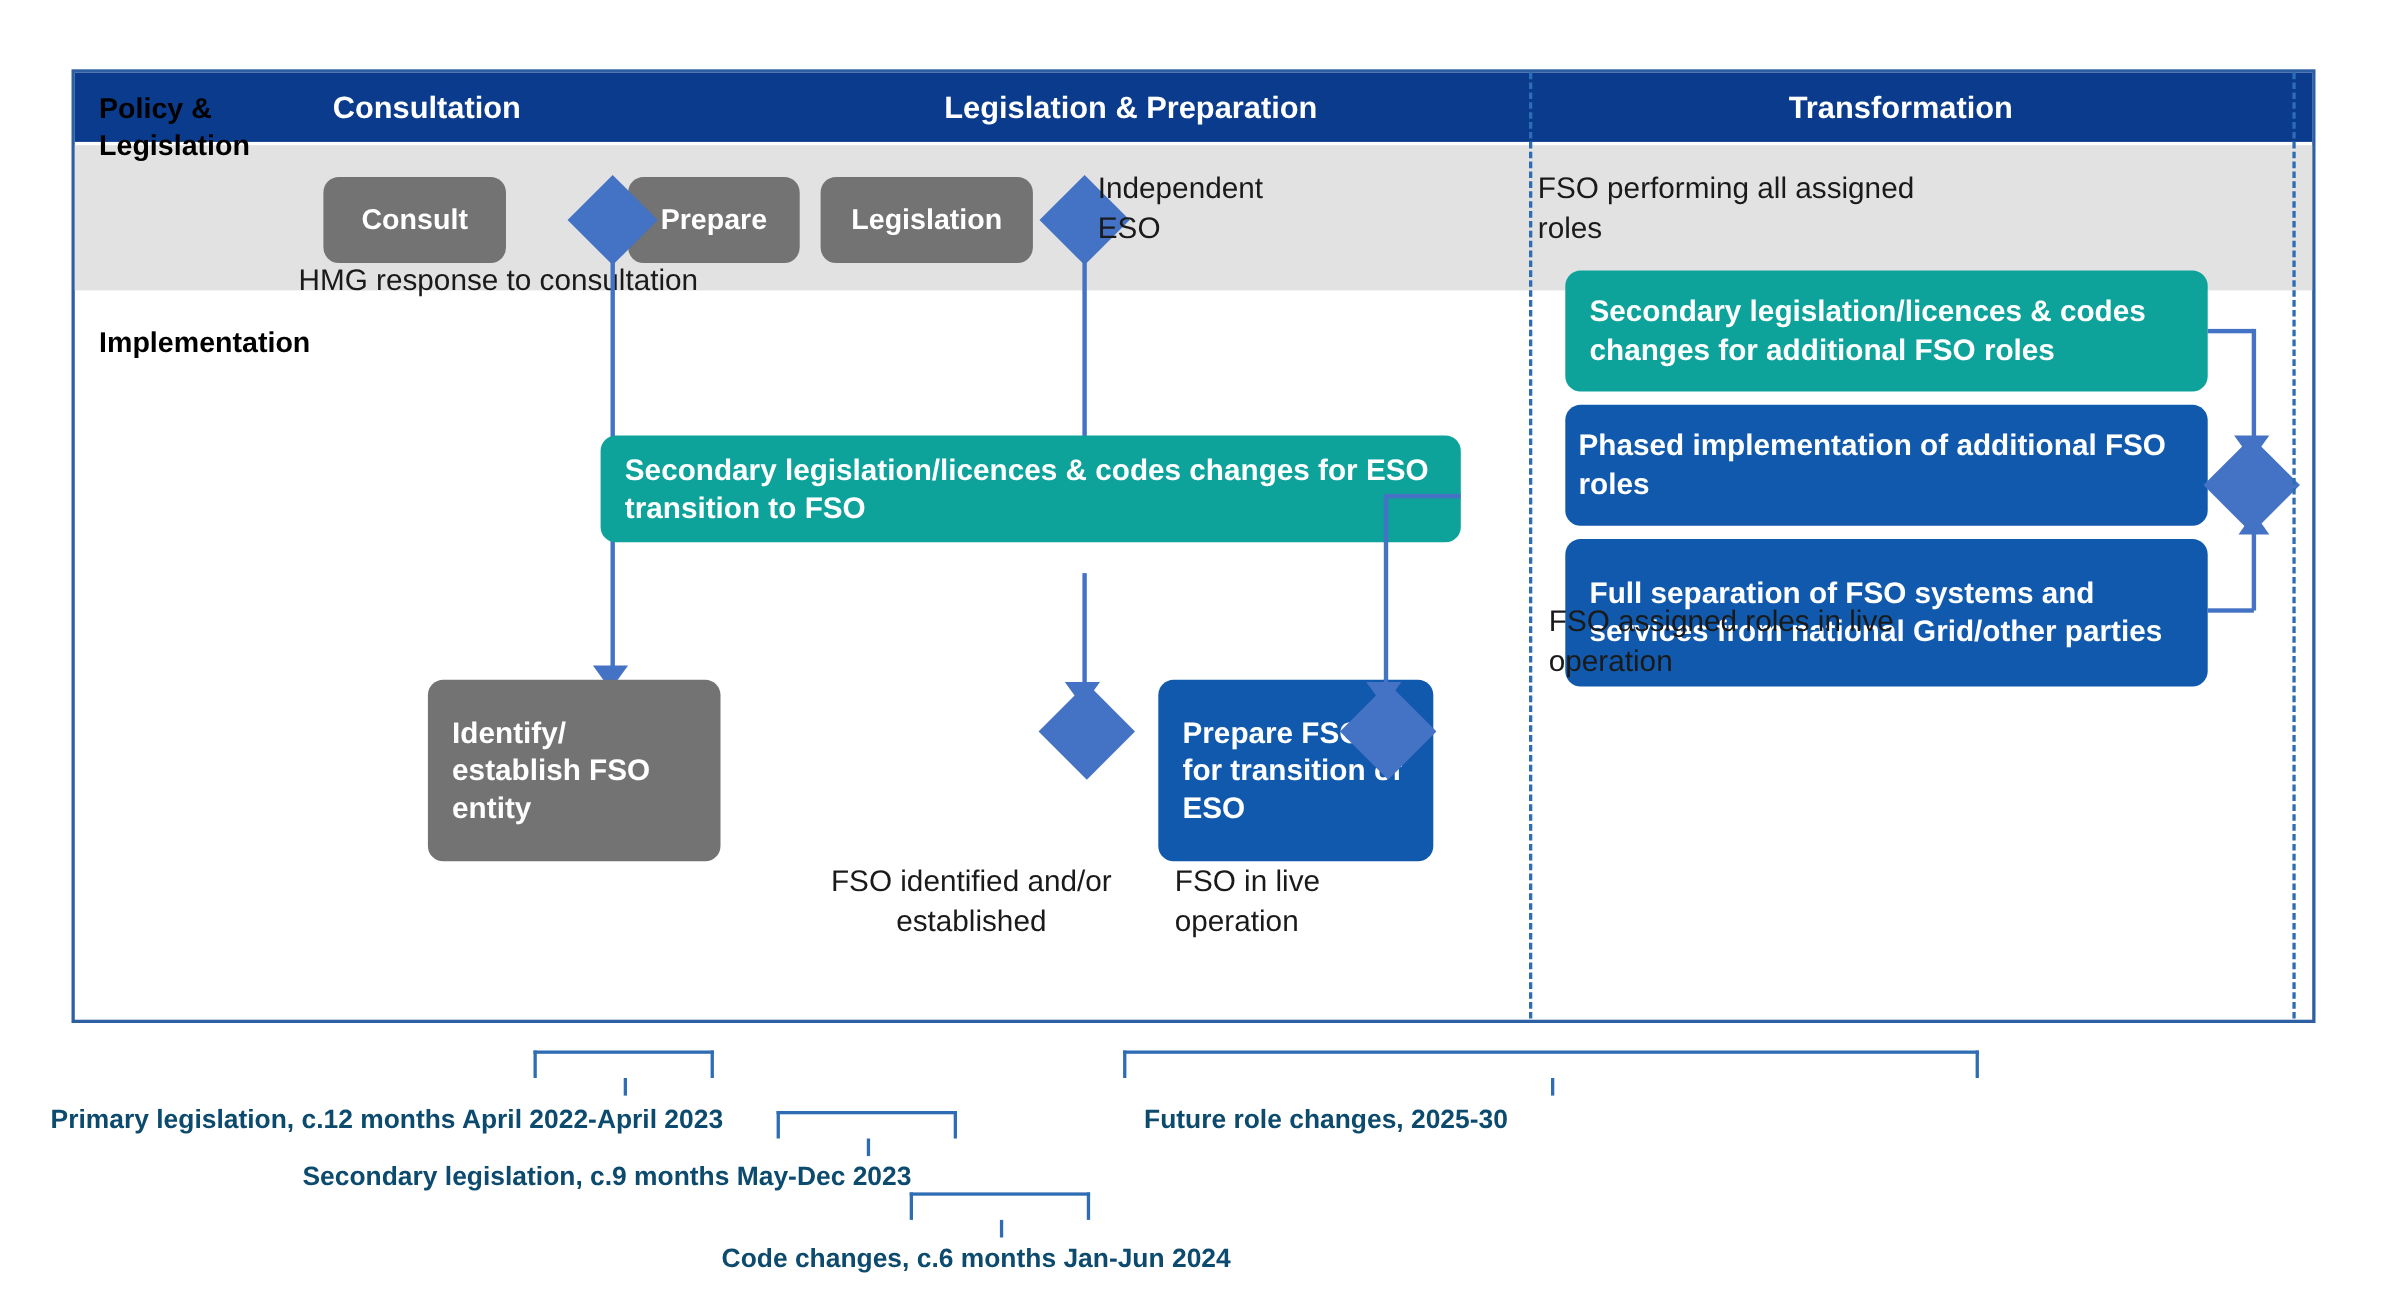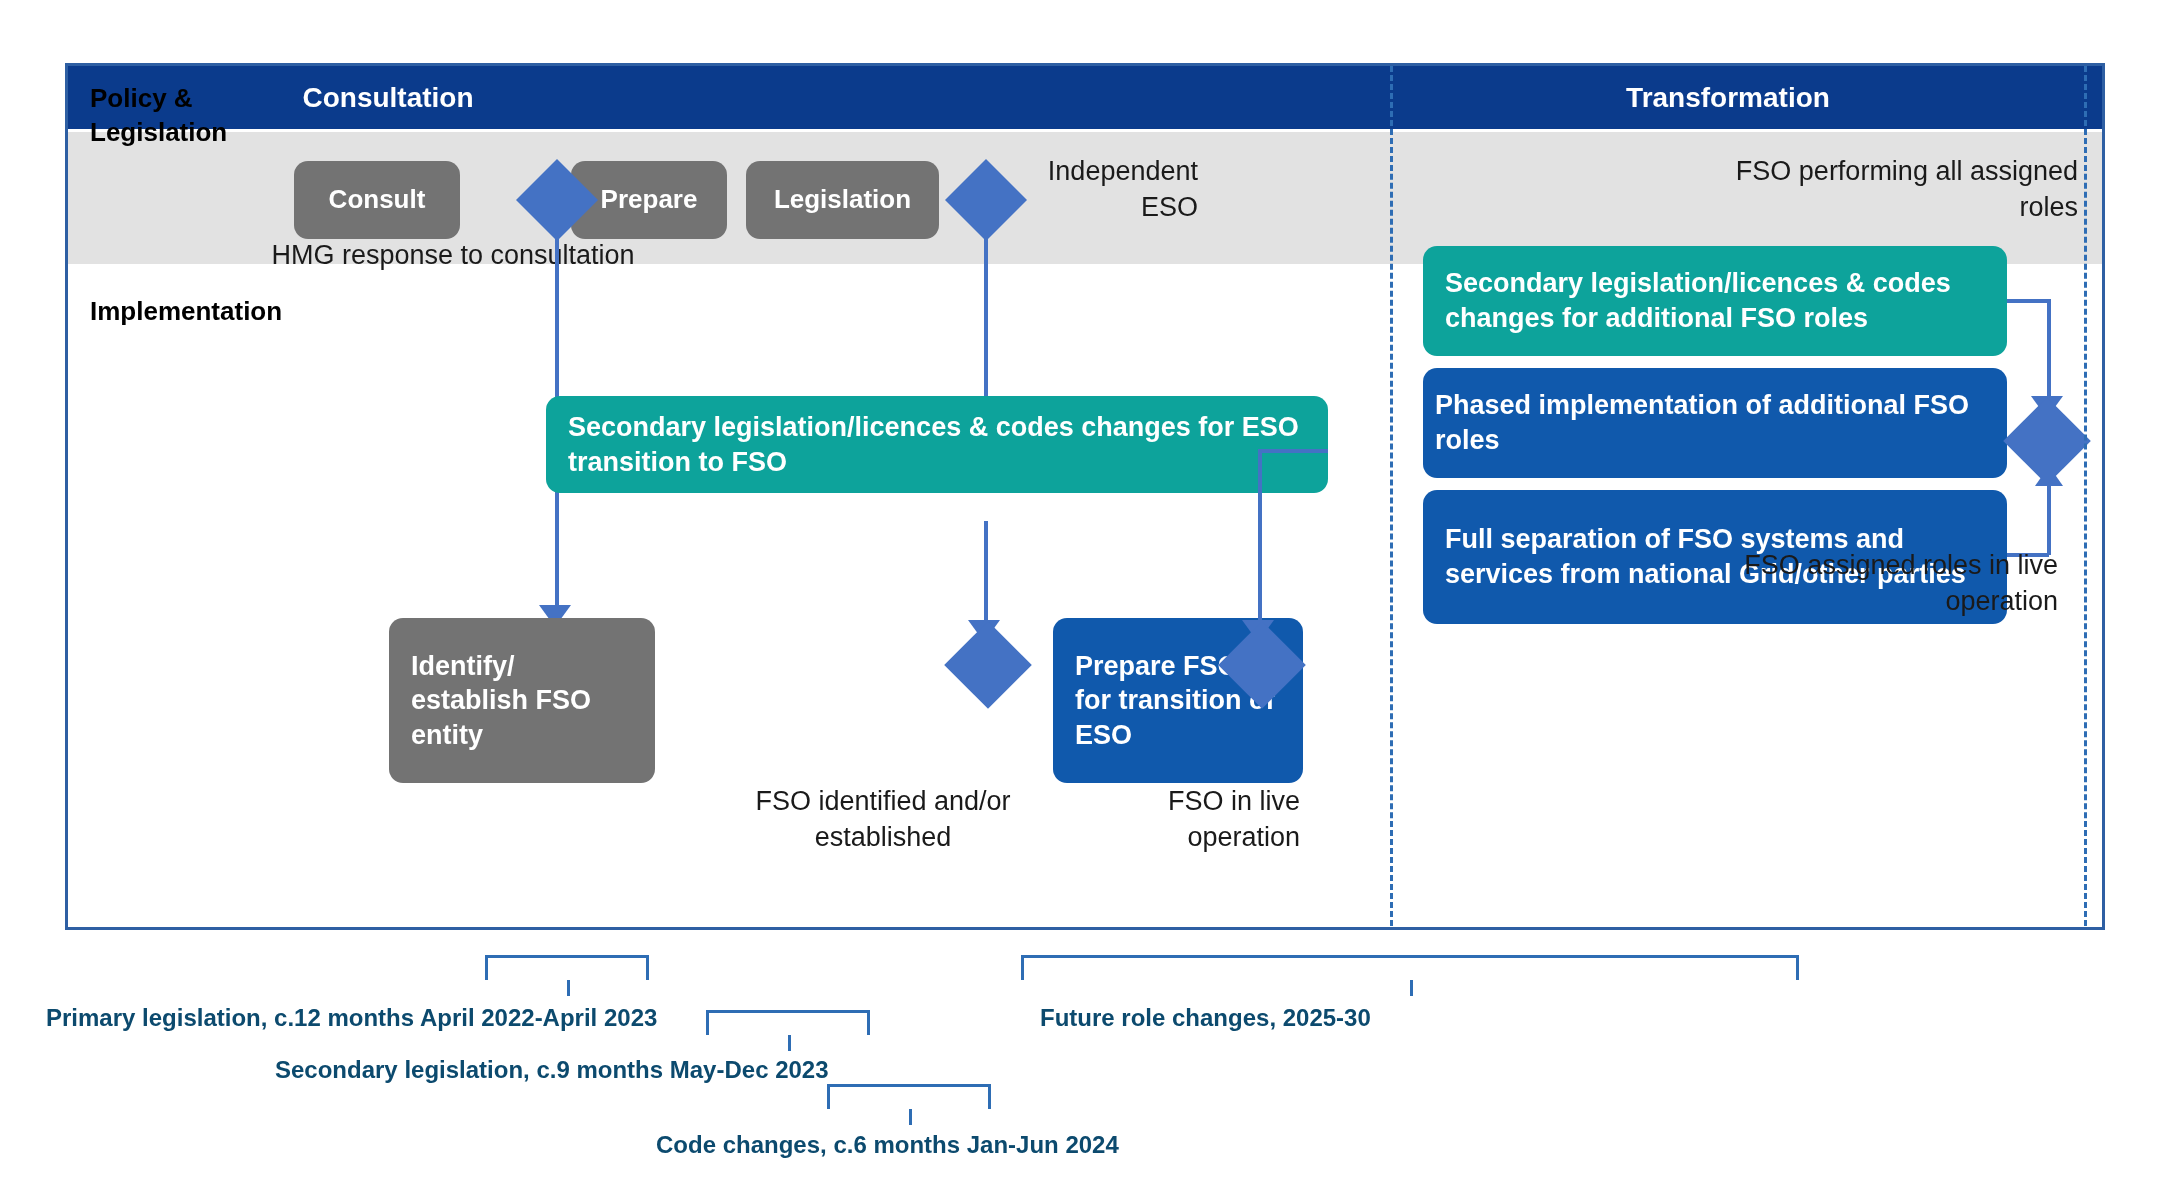--- a/index.html
+++ b/index.html
@@ -51,37 +51,38 @@
              border-top:22px solid #4472C4;}
   .arrowup{position:absolute;width:0;height:0;
            border-left:14px solid transparent;border-right:14px solid transparent;
            border-bottom:20px solid #4472C4;}
 
   
   .dashed{position:absolute;width:0;border-left:3px dashed #2E6DB4;}
 
   
   .cap{position:absolute;font-size:27px;color:#1a1a1a;line-height:1.32;}
-  .cap.r{text-align:right;}
+  .cap.r{}
   .cap.c{text-align:center;}
 
   
   .bracket{position:absolute;height:22px;
            border:3px solid #2E6DB4;border-bottom:none;}
   .bracket .tick{position:absolute;left:50%;top:100%;width:0;height:16px;
                  border-left:3px solid #2E6DB4;}
   .blabel{position:absolute;font-size:24px;color:#0c4a6e;white-space:nowrap;font-weight:bold;}
 </style>
 </head>
 <body>
 
 <div id="frame">
 
   <div id="headerbar">
     <div class="phase-title" id="phase-0">Consultation</div>
+    <div class="phase-title" id="phase-1">Legislation &amp; Preparation</div>
     <div class="phase-title" id="phase-2">Transformation</div>
   </div>
 
   <div id="policyband"></div>
 
   <div id="policy-label">
     <div>Policy &amp;</div>
     <div>Legislation</div>
   </div>
 

